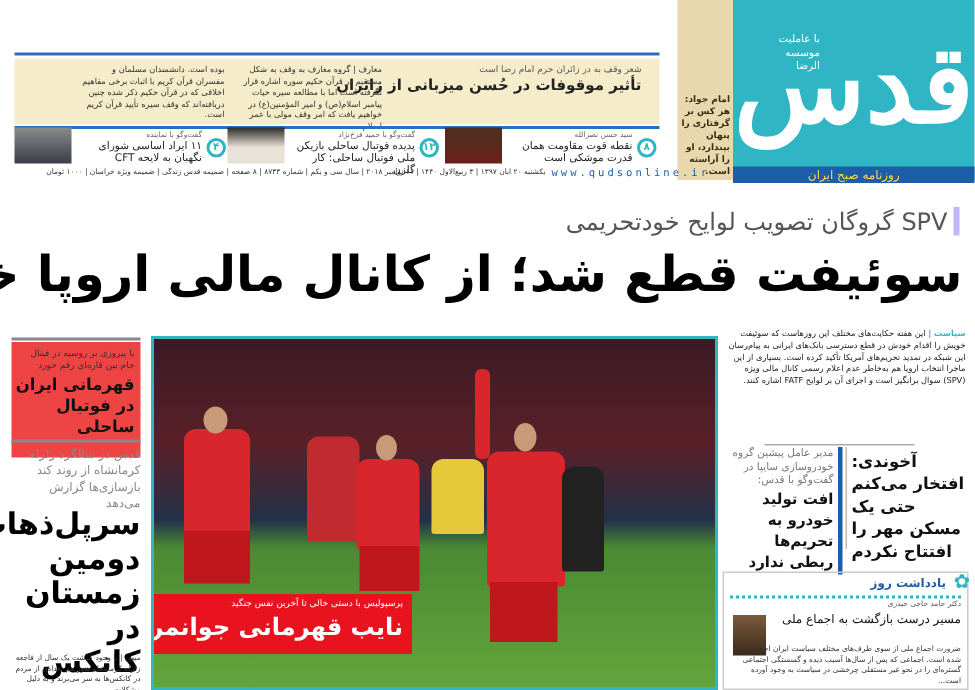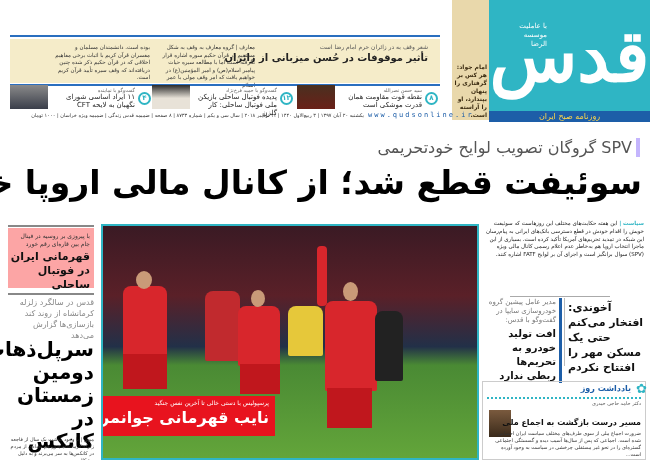--- a/index.html
+++ b/index.html
@@ -25,21 +25,21 @@
 #mid-rule{left:10px;top:84px;width:430px;height:2px;background:#2a6fbf}
 .promo{top:87px;height:22px;width:143px}
 .promo-num{width:13px;height:13px;border-radius:50%;background:#fff;border:2px solid #2fb5c4;color:#2fb5c4;font-size:7px;font-weight:bold;text-align:center;line-height:9px;top:5px;right:2px}
 .promo-kicker{right:18px;top:0;font-size:5px;color:#666}
 .promo-title{right:18px;top:6px;font-size:7px;line-height:8px;color:#222;text-align:right;width:80px}
 .promo-photo{left:0;top:-2px;width:38px;height:24px}
 
 #kicker{right:10px;top:138px;font-size:16px;color:#555;border-right:4px solid #c4b5fd;padding-right:4px}
 #main-headline{right:8px;top:163px;font-size:33px;font-weight:bold;color:#000;white-space:nowrap;letter-spacing:-1px}
 #lc-rule1{left:8px;top:225px;width:86px;height:2px;background:#888}
-#lc-box{left:8px;top:228px;width:86px;height:60px;background:#fca5a5}
+#lc-box{left:8px;top:228px;width:86px;height:77px;background:#ef4444}
 #lc-kicker{right:4px;top:4px;width:80px;font-size:6px;line-height:8px;color:#333;text-align:right}
 #lc-title{right:4px;top:22px;width:80px;font-size:11px;line-height:14px;font-weight:bold;color:#111;text-align:right}
 #lc-rule2{left:8px;top:293px;width:86px;height:2px;background:#888}
 #lc2-kicker{left:8px;top:297px;width:86px;font-size:8px;line-height:11px;color:#888;text-align:right}
 #lc2-title{left:8px;top:338px;width:86px;font-size:20px;line-height:23px;font-weight:bold;color:#000;text-align:right}
 #lc2-body{left:8px;top:436px;width:86px;font-size:5px;line-height:7px;color:#333;text-align:right}
 
 #photo{left:101px;top:224px;width:378px;height:236px;border:2px solid #2fb5c4;overflow:hidden;background:linear-gradient(#3a1a24 0%,#5a2028 30%,#223048 52%,#4a8a34 60%,#63a53a 100%)}
 .player{position:absolute;background:#d8262c;border-radius:8px 8px 2px 2px}
 .pshorts{position:absolute;background:#c0171d}
@@ -57,21 +57,21 @@
 #rc-div{left:564px;top:298px;width:1px;height:68px;background:#bbb}
 #rc-b{left:486px;top:298px;width:76px;border-right:3px solid #1d5ea8;padding-right:3px}
 #rc-b-kicker{font-size:7px;line-height:9px;color:#777;text-align:right}
 #rc-b-title{font-size:10px;line-height:14px;font-weight:bold;color:#111;text-align:right;margin-top:2px}
 #note-box{left:482px;top:381px;width:164px;height:79px;border:1px solid #ccc}
 #note-header{right:4px;top:2px;font-size:8px;font-weight:bold;color:#1d5ea8}
 #note-flower{right:-2px;top:0px;width:14px;height:14px;color:#2fb5c4;font-size:13px;line-height:14px}
 #note-dots{right:4px;top:15px;width:154px;height:1px;border-top:2px dotted #2fb5c4}
 #note-author{right:4px;top:18px;font-size:5px;color:#555}
 #note-photo{left:6px;top:28px;width:22px;height:27px;background:linear-gradient(#7a5a3e,#3a2a1a)}
-#note-title{right:4px;top:36px;font-size:8px;font-weight:bold;color:#111}
+#note-title{right:4px;top:26px;font-size:8px;font-weight:normal;color:#111}
 #note-body{right:4px;top:48px;width:154px;font-size:5px;line-height:7px;color:#333;text-align:right}
 </style>
 </head>
 <body>
 
 <div class="abs" id="masthead">
   <div class="abs" id="logo">قدس</div>
   <div class="abs" id="brand-small">با عاملیت موسسه الرضا</div>
 </div>
 <div class="abs" id="tagline-bar">روزنامه صبح ایران</div>

